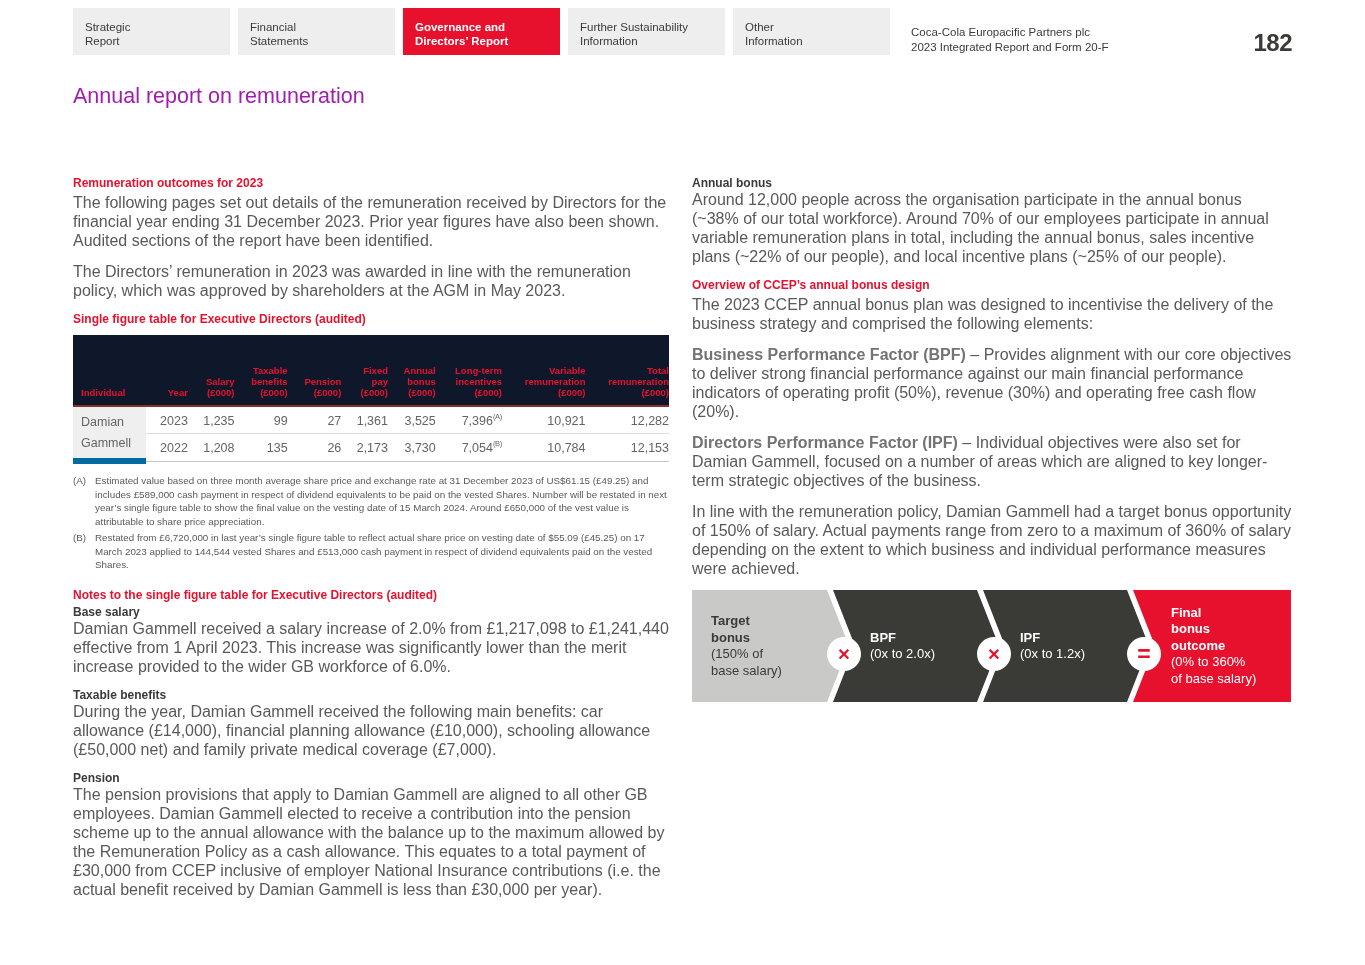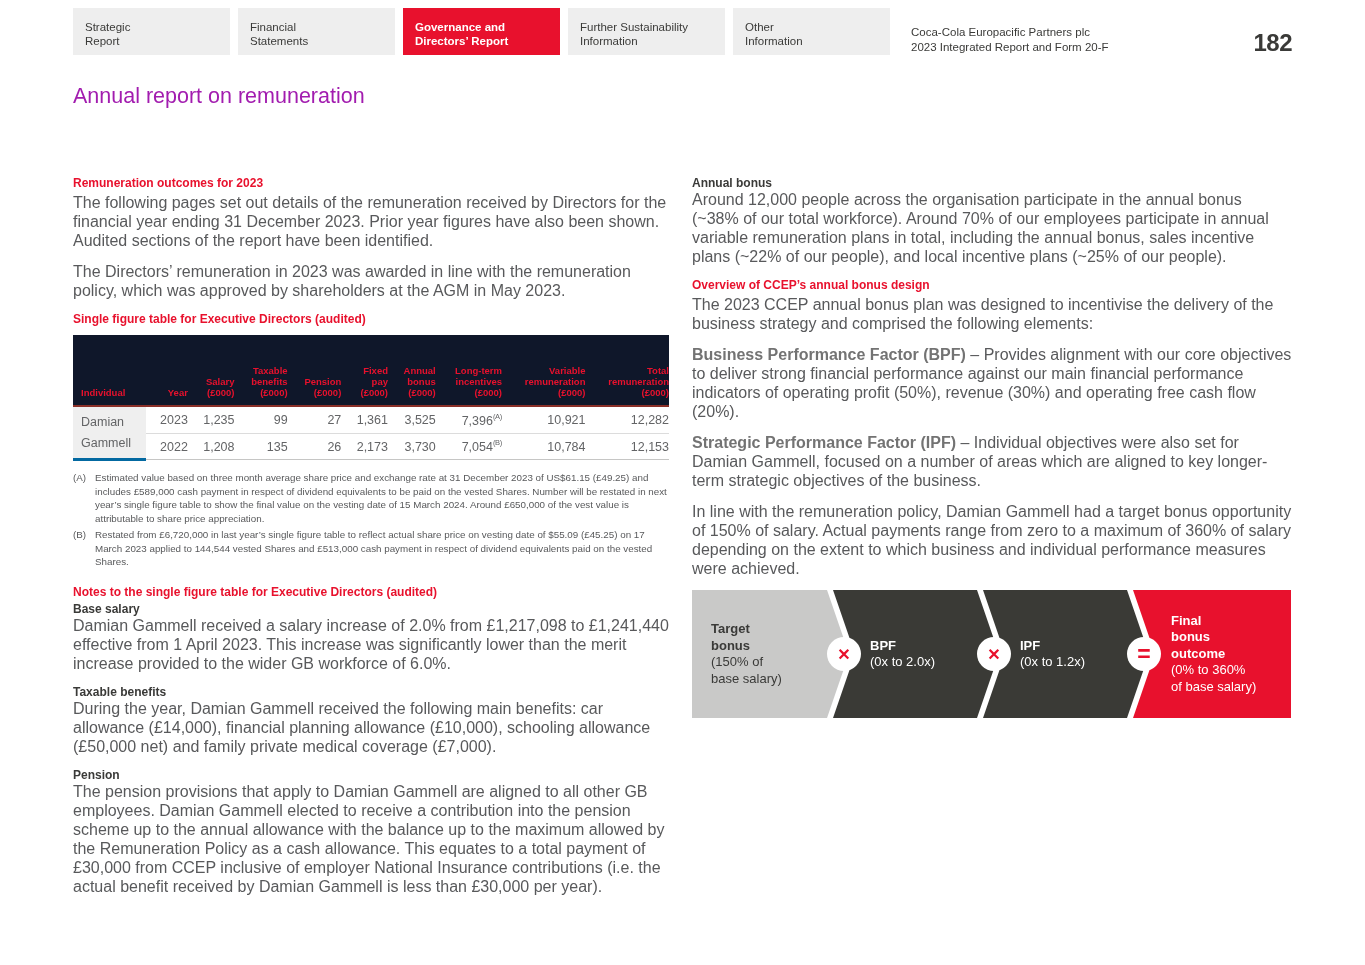--- a/index.html
+++ b/index.html
@@ -46,34 +46,34 @@
   .sft { width:100%; border-collapse:collapse; margin-top:9px; }
   .sft th {
     background:#0f172a; color:#e8112d; font-weight:bold; font-size:9.5px; line-height:11px;
     text-align:right; vertical-align:bottom; padding:30px 0 7px 6px;
     white-space:pre-line; border-bottom:2px solid #8a2f28;
   }
   .sft th.first { text-align:left; padding-left:8px; }
   .sft td { color:#636466; font-size:12.5px; text-align:right; padding:5px 0 4px 6px; }
   .sft td.ind {
     background:#efefef; text-align:left; padding-left:8px; vertical-align:middle;
-    white-space:pre-line; line-height:21px; border-bottom:3px solid #0369a1;
+    white-space:pre-line; line-height:21px; border-bottom:6px solid #0369a1;
   }
   .sft tr.r2 td { border-top:1px solid #dcdcdc; }
   .sft tr.r2 td { border-bottom:1px solid #c6c6c5; }
   .sft sup { font-size:7.5px; position:relative; top:-1px; letter-spacing:-0.3px; }
 
   
   .footnotes { margin-top:10px; margin-bottom:0; }
   .footnote { display:flex; color:#58595b; font-size:9.8px; line-height:13.5px; margin-bottom:3px; }
   .fn-label { width:22px; flex:none; }
   .fn-text { flex:1; }
 
   
-  .diagram { position:relative; width:599px; height:128px; }
+  .diagram { position:relative; width:599px; height:112px; }
   .seg { position:absolute; left:0; top:0; width:100%; height:100%; }
   .seg.target { background:#c9c9c8; clip-path:polygon(0 0, 135px 0, 157px 50%, 135px 100%, 0 100%); }
   .seg.bpf    { background:#3a3a36; clip-path:polygon(141px 0, 285px 0, 307px 50%, 285px 100%, 141px 100%, 163px 50%); }
   .seg.ipf    { background:#3a3a36; clip-path:polygon(291px 0, 435px 0, 457px 50%, 435px 100%, 291px 100%, 313px 50%); }
   .seg.final  { background:#e8112d; clip-path:polygon(441px 0, 599px 0, 599px 100%, 441px 100%, 463px 50%); }
   .seg-text {
     position:absolute; top:0; height:100%; display:flex; flex-direction:column;
     justify-content:center; font-size:13px; line-height:16.5px; white-space:pre-line;
   }
   .seg-text .t { font-weight:bold; }
@@ -204,21 +204,21 @@
 <div class="col-right">
 
   <h3 class="bold-head">Annual bonus</h3>
   <p class="body">Around 12,000 people across the organisation participate in the annual bonus (~38% of our total workforce). Around 70% of our employees participate in annual variable remuneration plans in total, including the annual bonus, sales incentive plans (~22% of our people), and local incentive plans (~25% of our people).</p>
 
   <h2 class="red-head mt6">Overview of CCEP’s annual bonus design</h2>
   <p class="body">The 2023 CCEP annual bonus plan was designed to incentivise the delivery of the business strategy and comprised the following elements:</p>
 
   <p class="body mt6"><b class="lead">Business Performance Factor (BPF)</b><span> – Provides alignment with our core objectives to deliver strong financial performance against our main financial performance indicators of operating profit (50%), revenue (30%) and operating free cash flow (20%).</span></p>
 
-  <p class="body mt6"><b class="lead">Strategic Performance Factor (IPF)</b><span> – Individual objectives were also set for Damian Gammell, focused on a number of areas which are aligned to key longer-term strategic objectives of the business.</span></p>
+  <p class="body mt6"><b class="lead">Directors Performance Factor (IPF)</b><span> – Individual objectives were also set for Damian Gammell, focused on a number of areas which are aligned to key longer-term strategic objectives of the business.</span></p>
 
   <p class="body mt6">In line with the remuneration policy, Damian Gammell had a target bonus opportunity of 150% of salary. Actual payments range from zero to a maximum of 360% of salary depending on the extent to which business and individual performance measures were achieved.</p>
 
   <div class="diagram">
     <div class="seg target"></div>
     <div class="seg bpf"></div>
     <div class="seg ipf"></div>
     <div class="seg final"></div>
 
     <div class="seg-text target-text">

